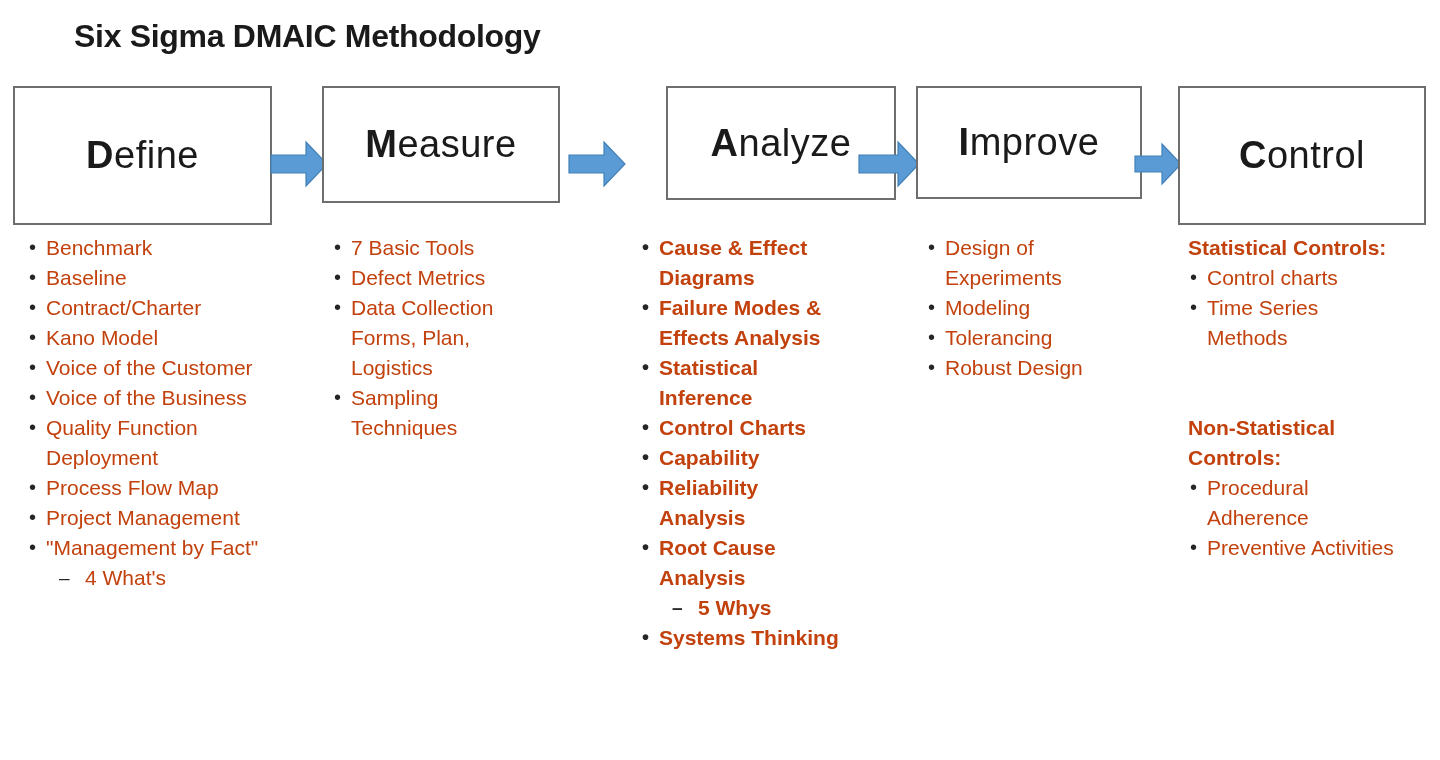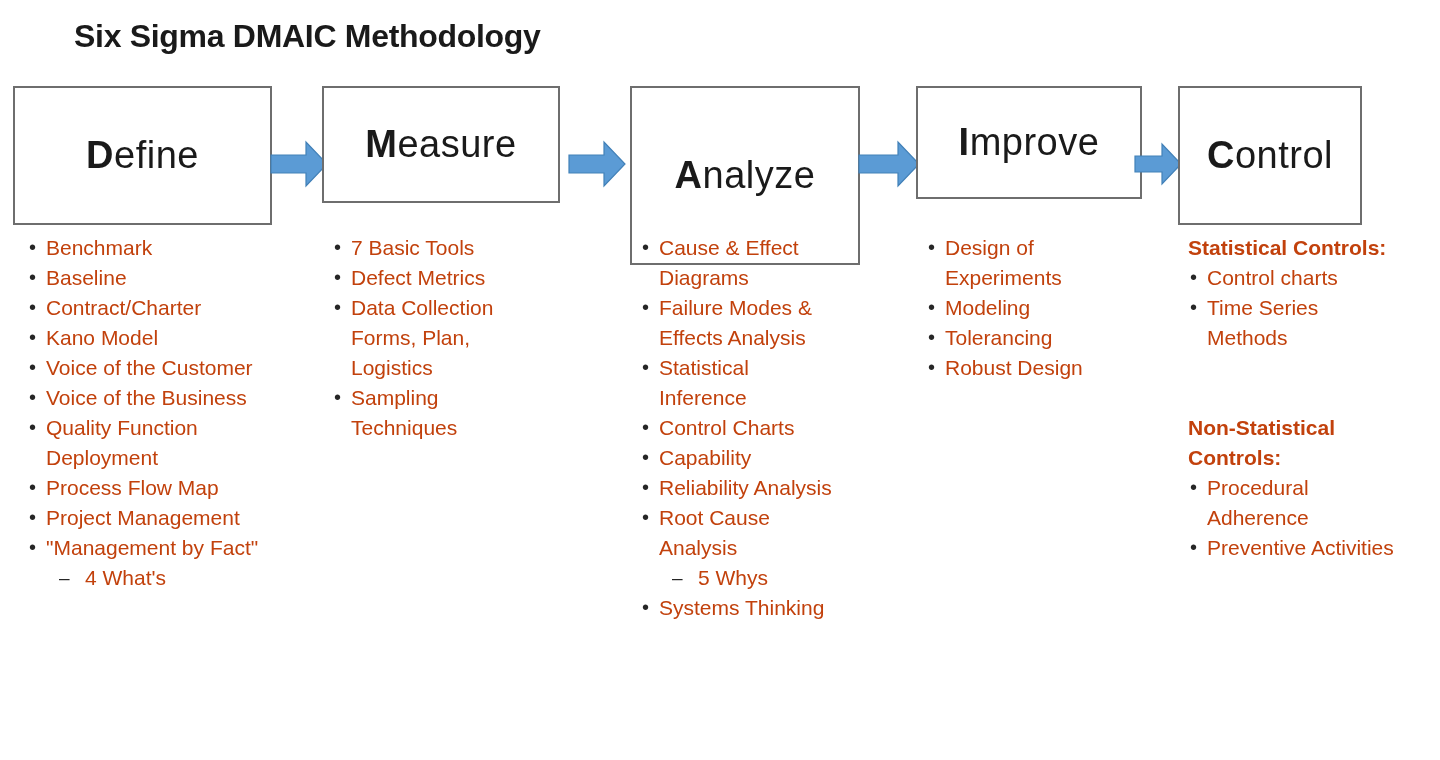--- a/index.html
+++ b/index.html
@@ -125,24 +125,24 @@
       <div class="item">Data Collection Forms, Plan, Logistics</div>
       <div class="item">Sampling Techniques</div>
     </div>
   </div>
 
   <svg class="arrow" style="left:568px; top:140px;" width="58" height="48" viewBox="0 0 58 48">
     <path d="M1,15 L36,15 L36,2 L57,24 L36,46 L36,33 L1,33 Z" fill="#5B9BD5" stroke="#4281B8" stroke-width="1.2"></path>
   </svg>
 
   <div class="phase" style="left:630px; top:86px; width:230px;">
-    <div class="phase-box" style="width:230px; height:179px;">
+    <div class="phase-box" style="width:230px; height:114px;margin-left:36px;">
       <span class="phase-name"><span class="cap">A</span><span>nalyze</span></span>
     </div>
-    <div class="items" style="left:10px; top:147px; width:200px;">
+    <div class="items" style="left:10px; top:147px; width:200px;font-weight:bold;">
       <div class="item">Cause &amp; Effect Diagrams</div>
       <div class="item">Failure Modes &amp; Effects Analysis</div>
       <div class="item">Statistical Inference</div>
       <div class="item">Control Charts</div>
       <div class="item">Capability</div>
       <div class="item">Reliability Analysis</div>
       <div class="item">Root Cause Analysis</div>
       <div class="item sub">5 Whys</div>
       <div class="item">Systems Thinking</div>
     </div>
@@ -162,21 +162,21 @@
       <div class="item">Tolerancing</div>
       <div class="item">Robust Design</div>
     </div>
   </div>
 
   <svg class="arrow" style="left:1134px; top:142px;" width="48" height="44" viewBox="0 0 48 44">
     <path d="M1,14 L28,14 L28,2 L47,22 L28,42 L28,30 L1,30 Z" fill="#5B9BD5" stroke="#4281B8" stroke-width="1.2"></path>
   </svg>
 
   <div class="phase" style="left:1178px; top:86px; width:234px;">
-    <div class="phase-box" style="width:184px; height:139px;">
+    <div class="phase-box" style="width:248px; height:139px;">
       <span class="phase-name"><span class="cap">C</span><span>ontrol</span></span>
     </div>
     <div class="items" style="left:10px; top:147px; width:210px;">
       <div class="item head">Statistical Controls:</div>
       <div class="item">Control charts</div>
       <div class="item">Time Series Methods</div>
       <div class="item spacer"></div>
       <div class="item spacer"></div>
       <div class="item head">Non-Statistical Controls:</div>
       <div class="item">Procedural Adherence</div>

